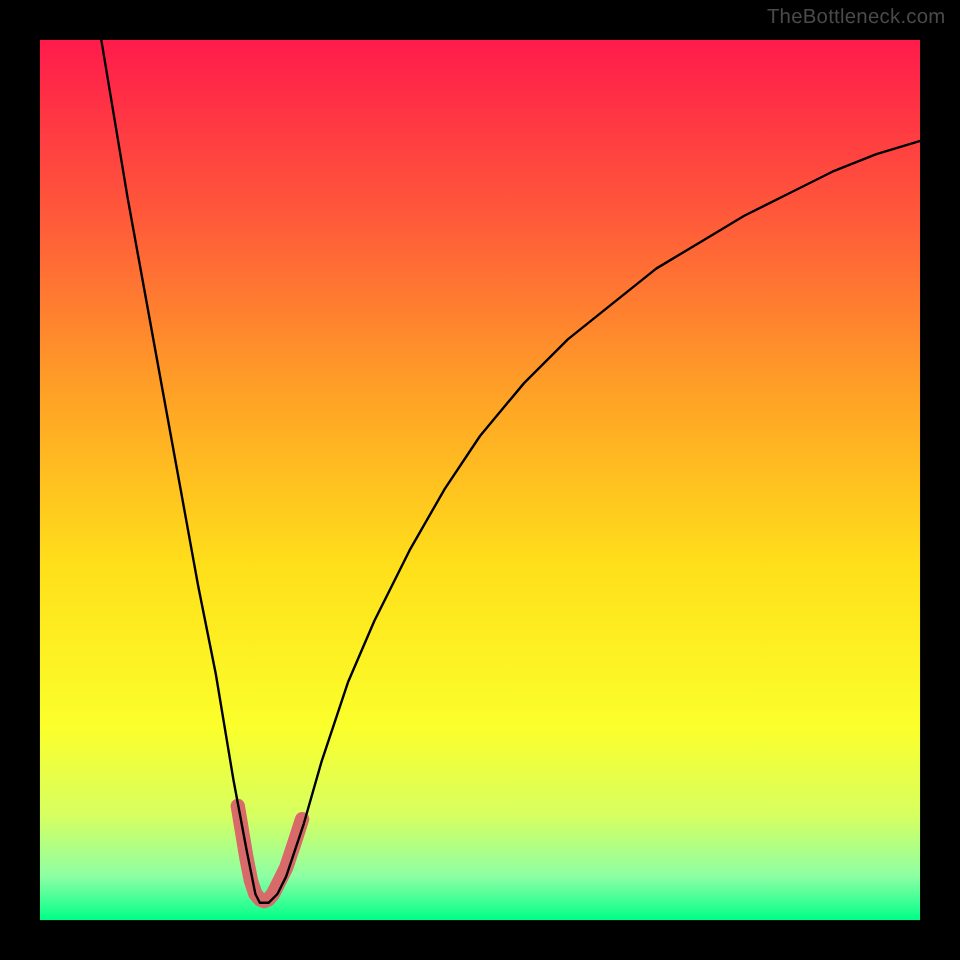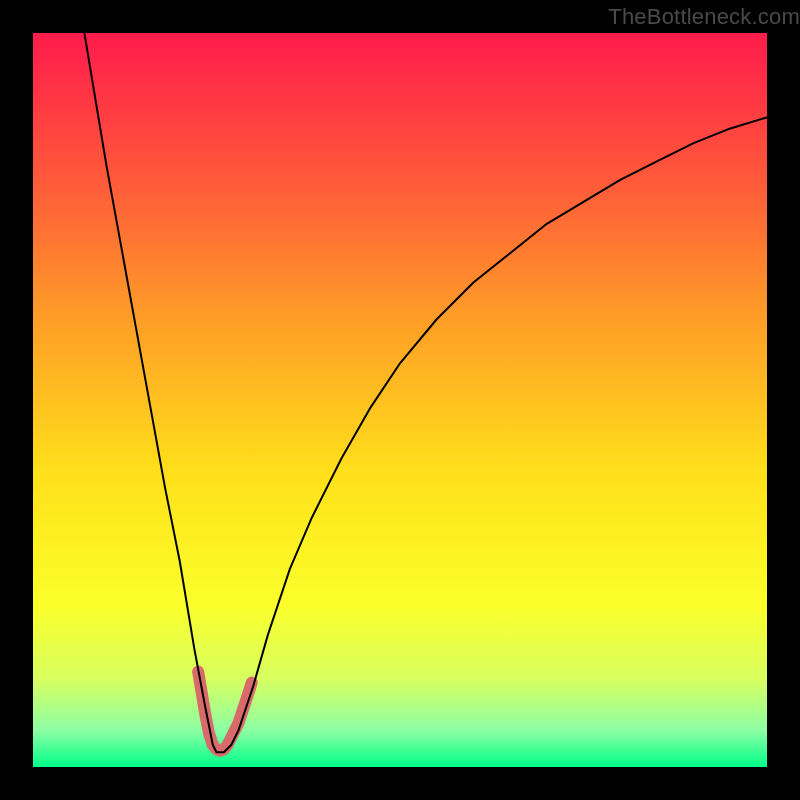--- a/index.html
+++ b/index.html
@@ -15,23 +15,23 @@
     position: absolute;
     top: 0;
     left: 0;
     width: 800px;
     height: 800px;
     background: #000;
   }
   .watermark {
     position: absolute;
     top: 4px;
-    right: 0;
+    right: 12px;
     color: #4a4a4a;
-    font-size: 22px;
+    font-size: 17px;
     font-weight: 500;
     letter-spacing: 0.2px;
     z-index: 20;
     user-select: none;
   }
   .plot-area {
     position: absolute;
     top: 33px;
     left: 33px;
     width: 734px;

